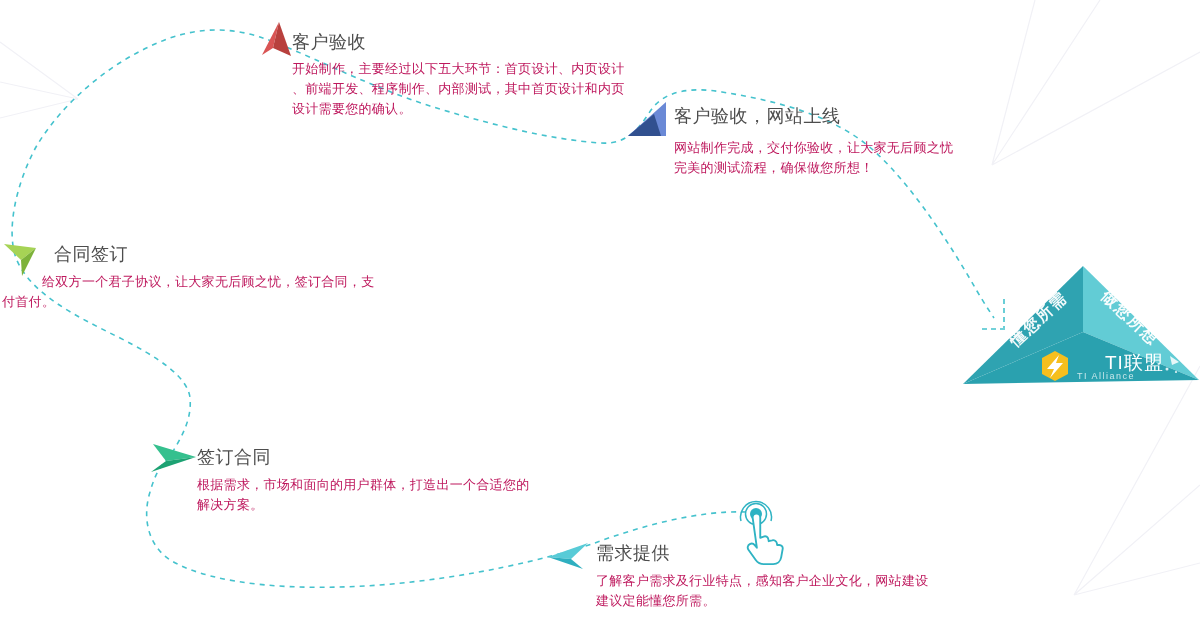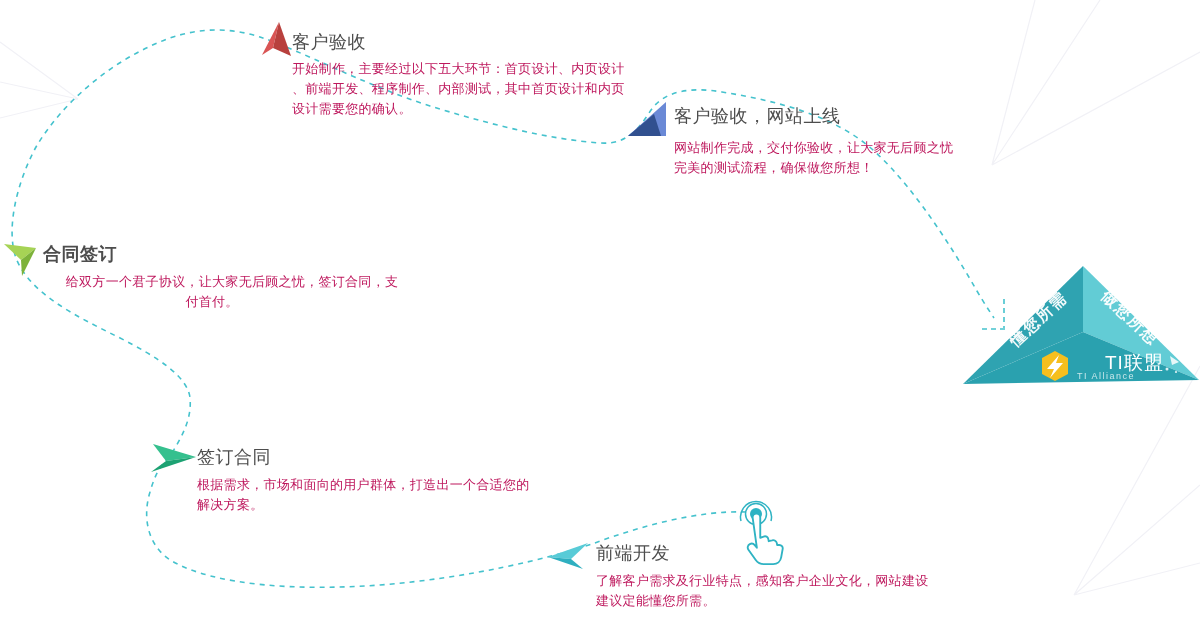--- a/index.html
+++ b/index.html
@@ -10,21 +10,21 @@
   .layer-svg{position:absolute;left:0;top:0;}
   .step{position:absolute;}
   .step-title{
     position:absolute;font-size:18px;color:#4d4d4d;font-weight:400;
     line-height:22px;white-space:nowrap;letter-spacing:.5px;
   }
   .step-desc{
     position:absolute;font-size:13px;color:#be185d;line-height:20px;
     white-space:pre-line;letter-spacing:.3px;
   }
-  .indent-first{text-indent:40px;text-align:center;}
+  .indent-first{text-indent:40px;}
   .pyr-label{
     position:absolute;color:rgba(255,255,255,.95);font-size:16px;
     font-weight:700;letter-spacing:2px;white-space:nowrap;
   }
   .pyr-label.left{transform:rotate(-43deg);}
   .pyr-label.right{transform:rotate(43deg);}
   .brand{
     position:absolute;color:#ffffff;font-size:19px;font-weight:400;
     letter-spacing:1px;white-space:nowrap;margin-left:30px;
   }
@@ -142,33 +142,33 @@
 设计需要您的确认。</div>
   </div>
 
   <div class="step">
     <div class="step-title" style="left:674px;top:105px;">客户验收，网站上线</div>
     <div class="step-desc" style="left:674px;top:138px;width:420px;">网站制作完成，交付你验收，让大家无后顾之忧
 完美的测试流程，确保做您所想！</div>
   </div>
 
   <div class="step">
-    <div class="step-title" style="left:43px;top:243px;font-weight:bold;">合同签订</div>
+    <div class="step-title" style="left:54px;top:243px;">合同签订</div>
     <div class="step-desc indent-first" style="left:2px;top:272px;width:420px;">给双方一个君子协议，让大家无后顾之忧，签订合同，支
 付首付。</div>
   </div>
 
   <div class="step">
     <div class="step-title" style="left:197px;top:446px;">签订合同</div>
     <div class="step-desc" style="left:197px;top:475px;width:420px;">根据需求，市场和面向的用户群体，打造出一个合适您的
 解决方案。</div>
   </div>
 
   <div class="step">
-    <div class="step-title" style="left:596px;top:542px;">前端开发</div>
+    <div class="step-title" style="left:596px;top:542px;">需求提供</div>
     <div class="step-desc" style="left:596px;top:571px;width:420px;">了解客户需求及行业特点，感知客户企业文化，网站建设
 建议定能懂您所需。</div>
   </div>
 
   <div class="pyr-label left" style="left:1003px;top:309px;">懂您所需</div>
   <div class="pyr-label right" style="left:1094px;top:308px;">做您所想</div>
   <div class="brand" style="left:1075px;top:350px;">TI联盟</div>
   <div class="brand-sub" style="left:1077px;top:371px;">TI Alliance</div>
 
 </div>

